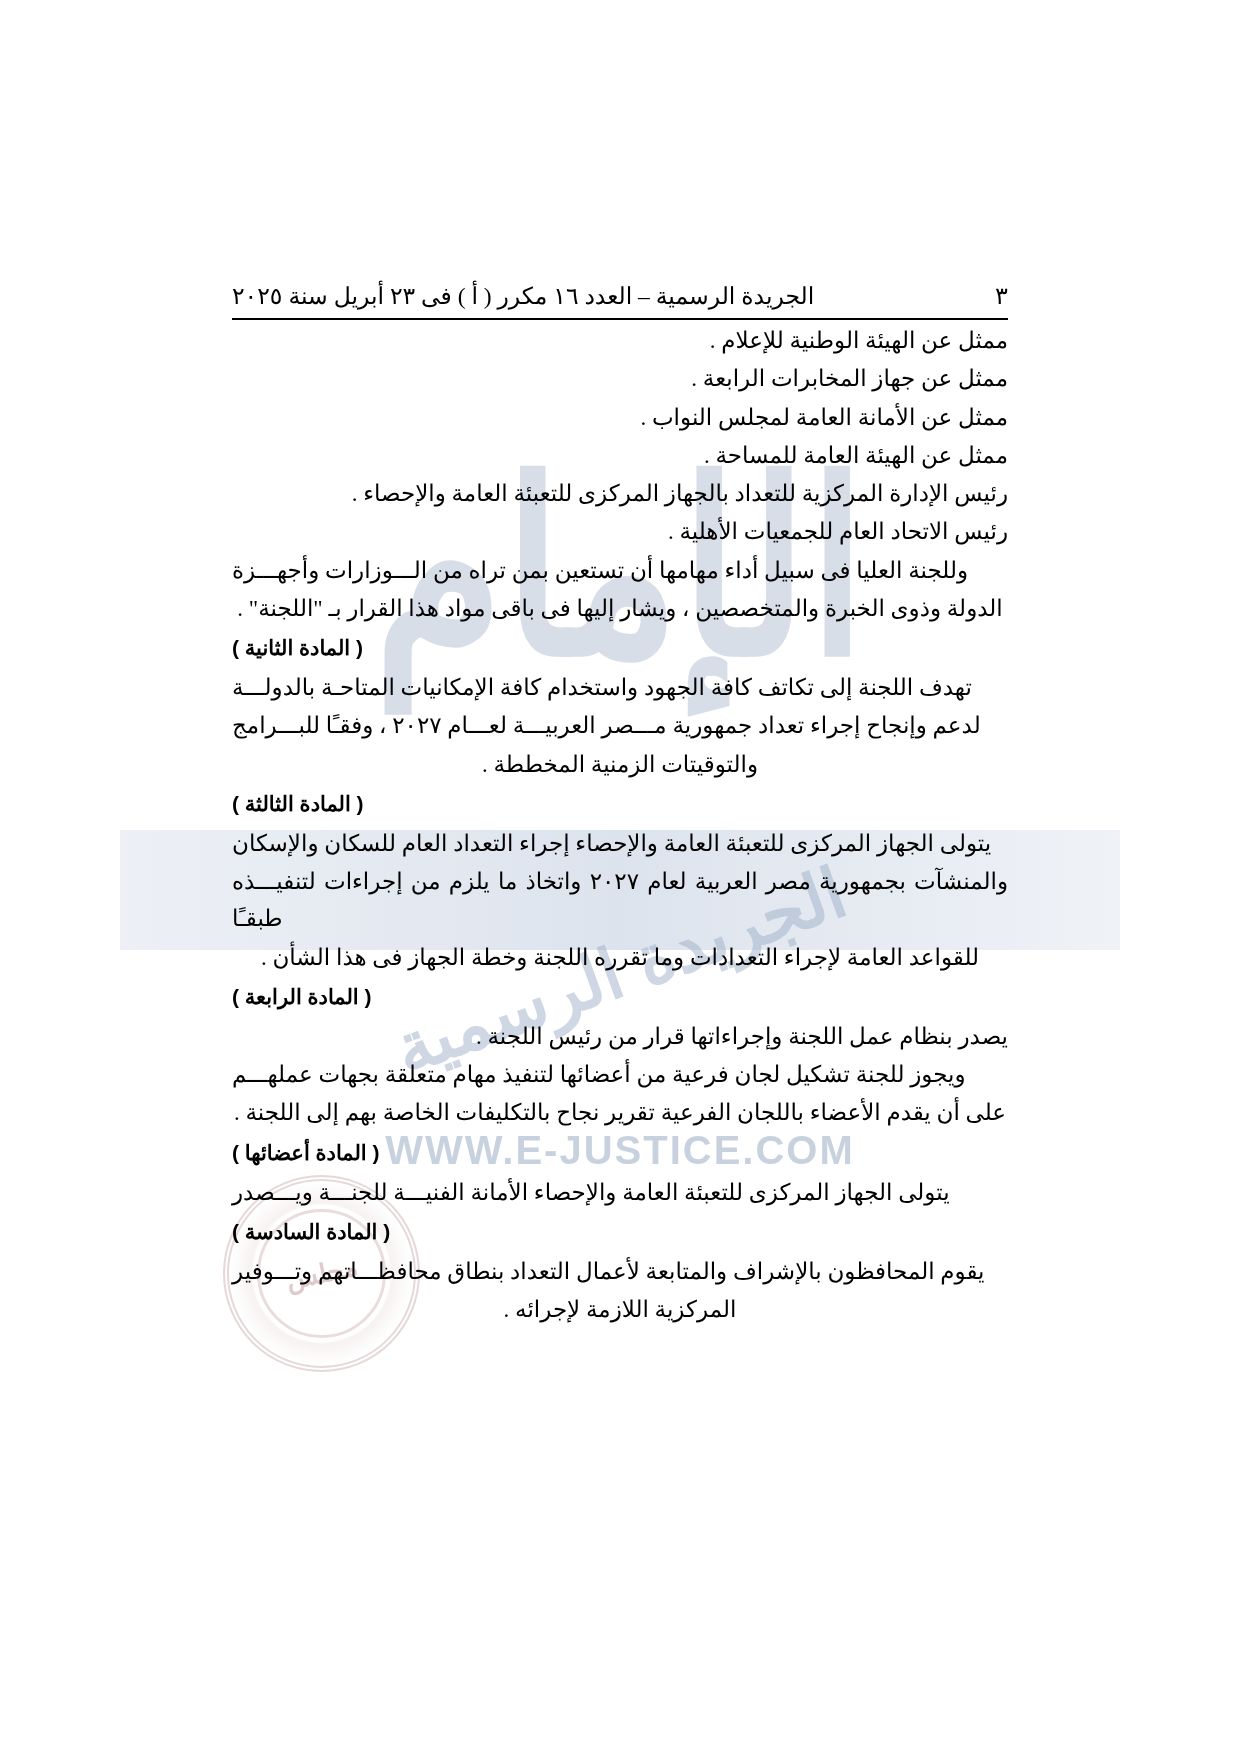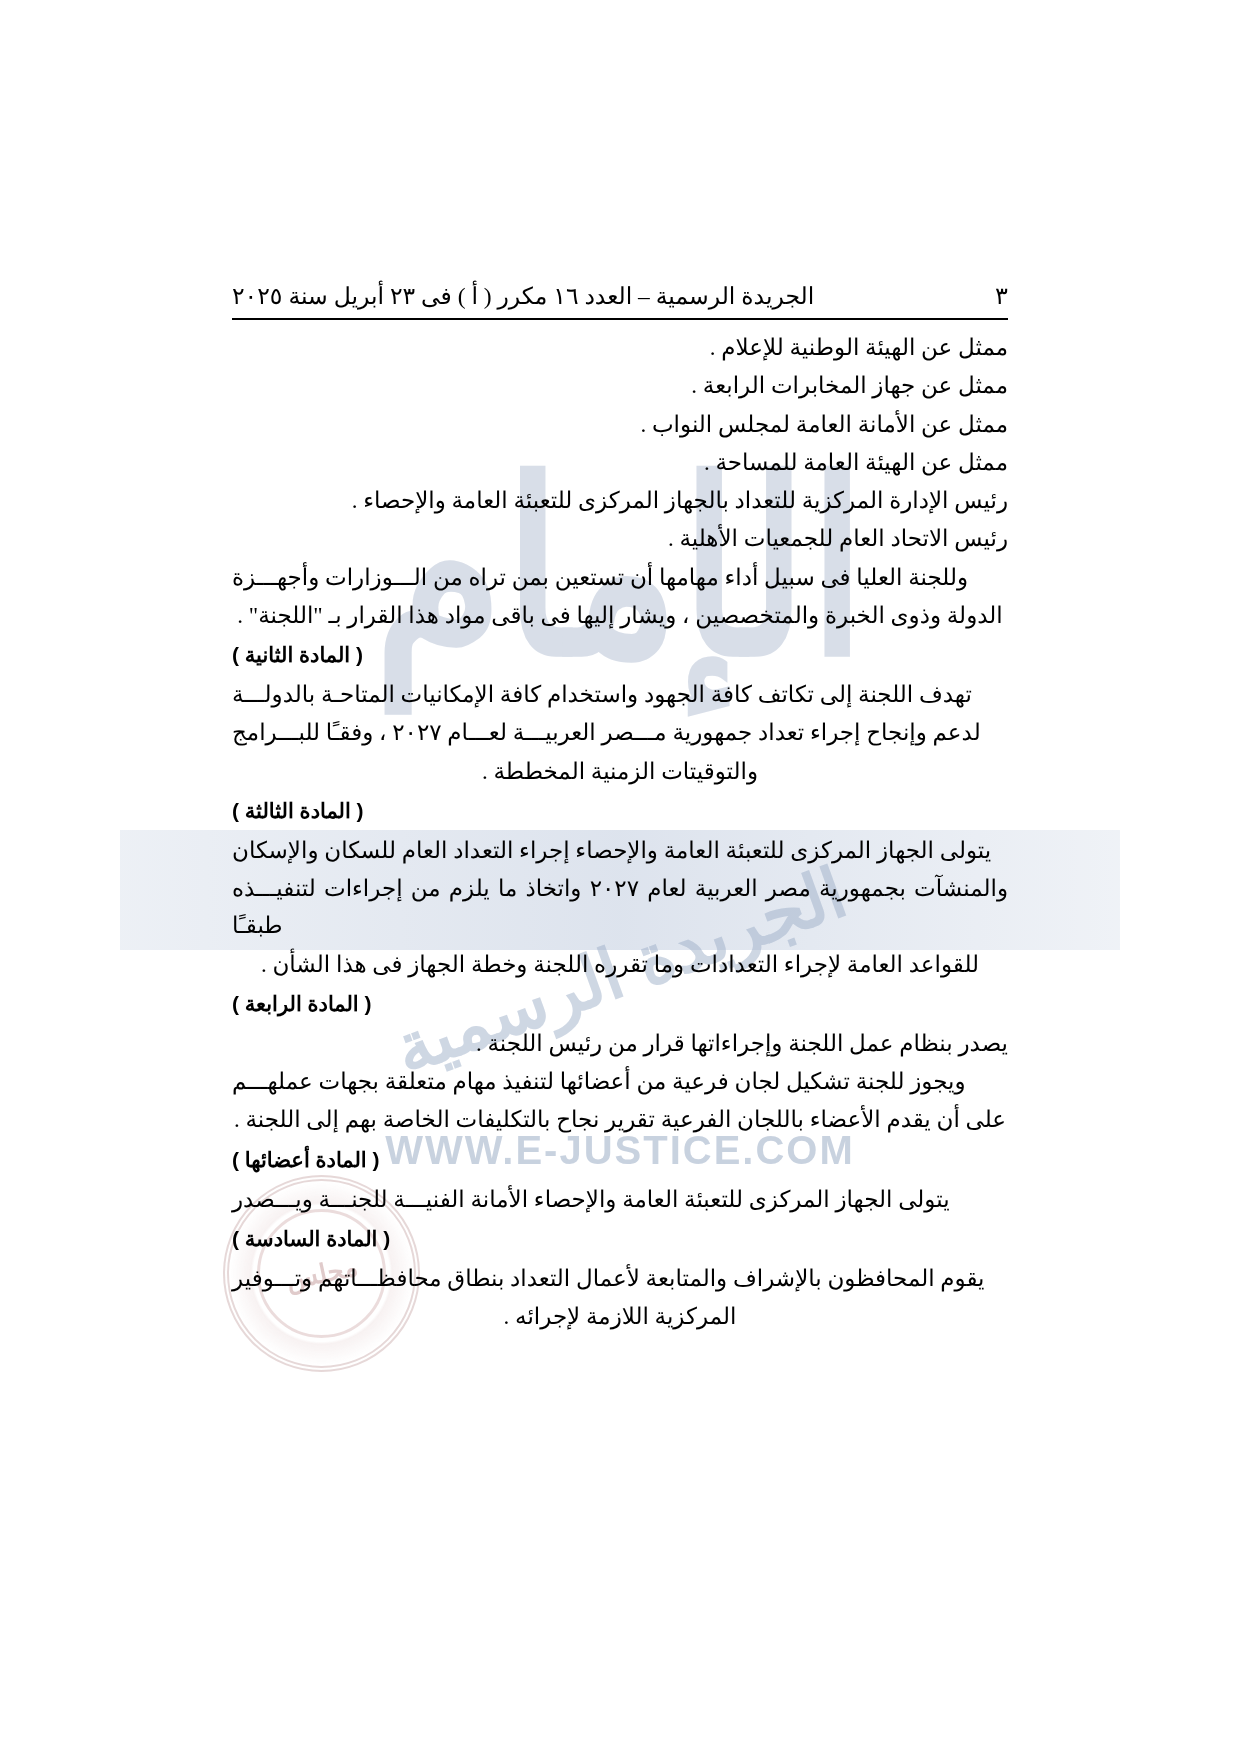--- a/index.html
+++ b/index.html
@@ -123,21 +123,21 @@
     top: 318px;
     right: 232px;
     width: 776px;
     height: 2px;
     background: #000;
   }
 
   
   .body {
     position: absolute;
-    top: 329px;
+    top: 322px;
     right: 232px;
     width: 776px;
     font-size: 23px;
     line-height: 1.62;
   }
   p {
     margin: 0 0 1px 0;
   }
   .ln { text-align: right; }
   .just-end { text-align: justify; text-align-last: left; }

